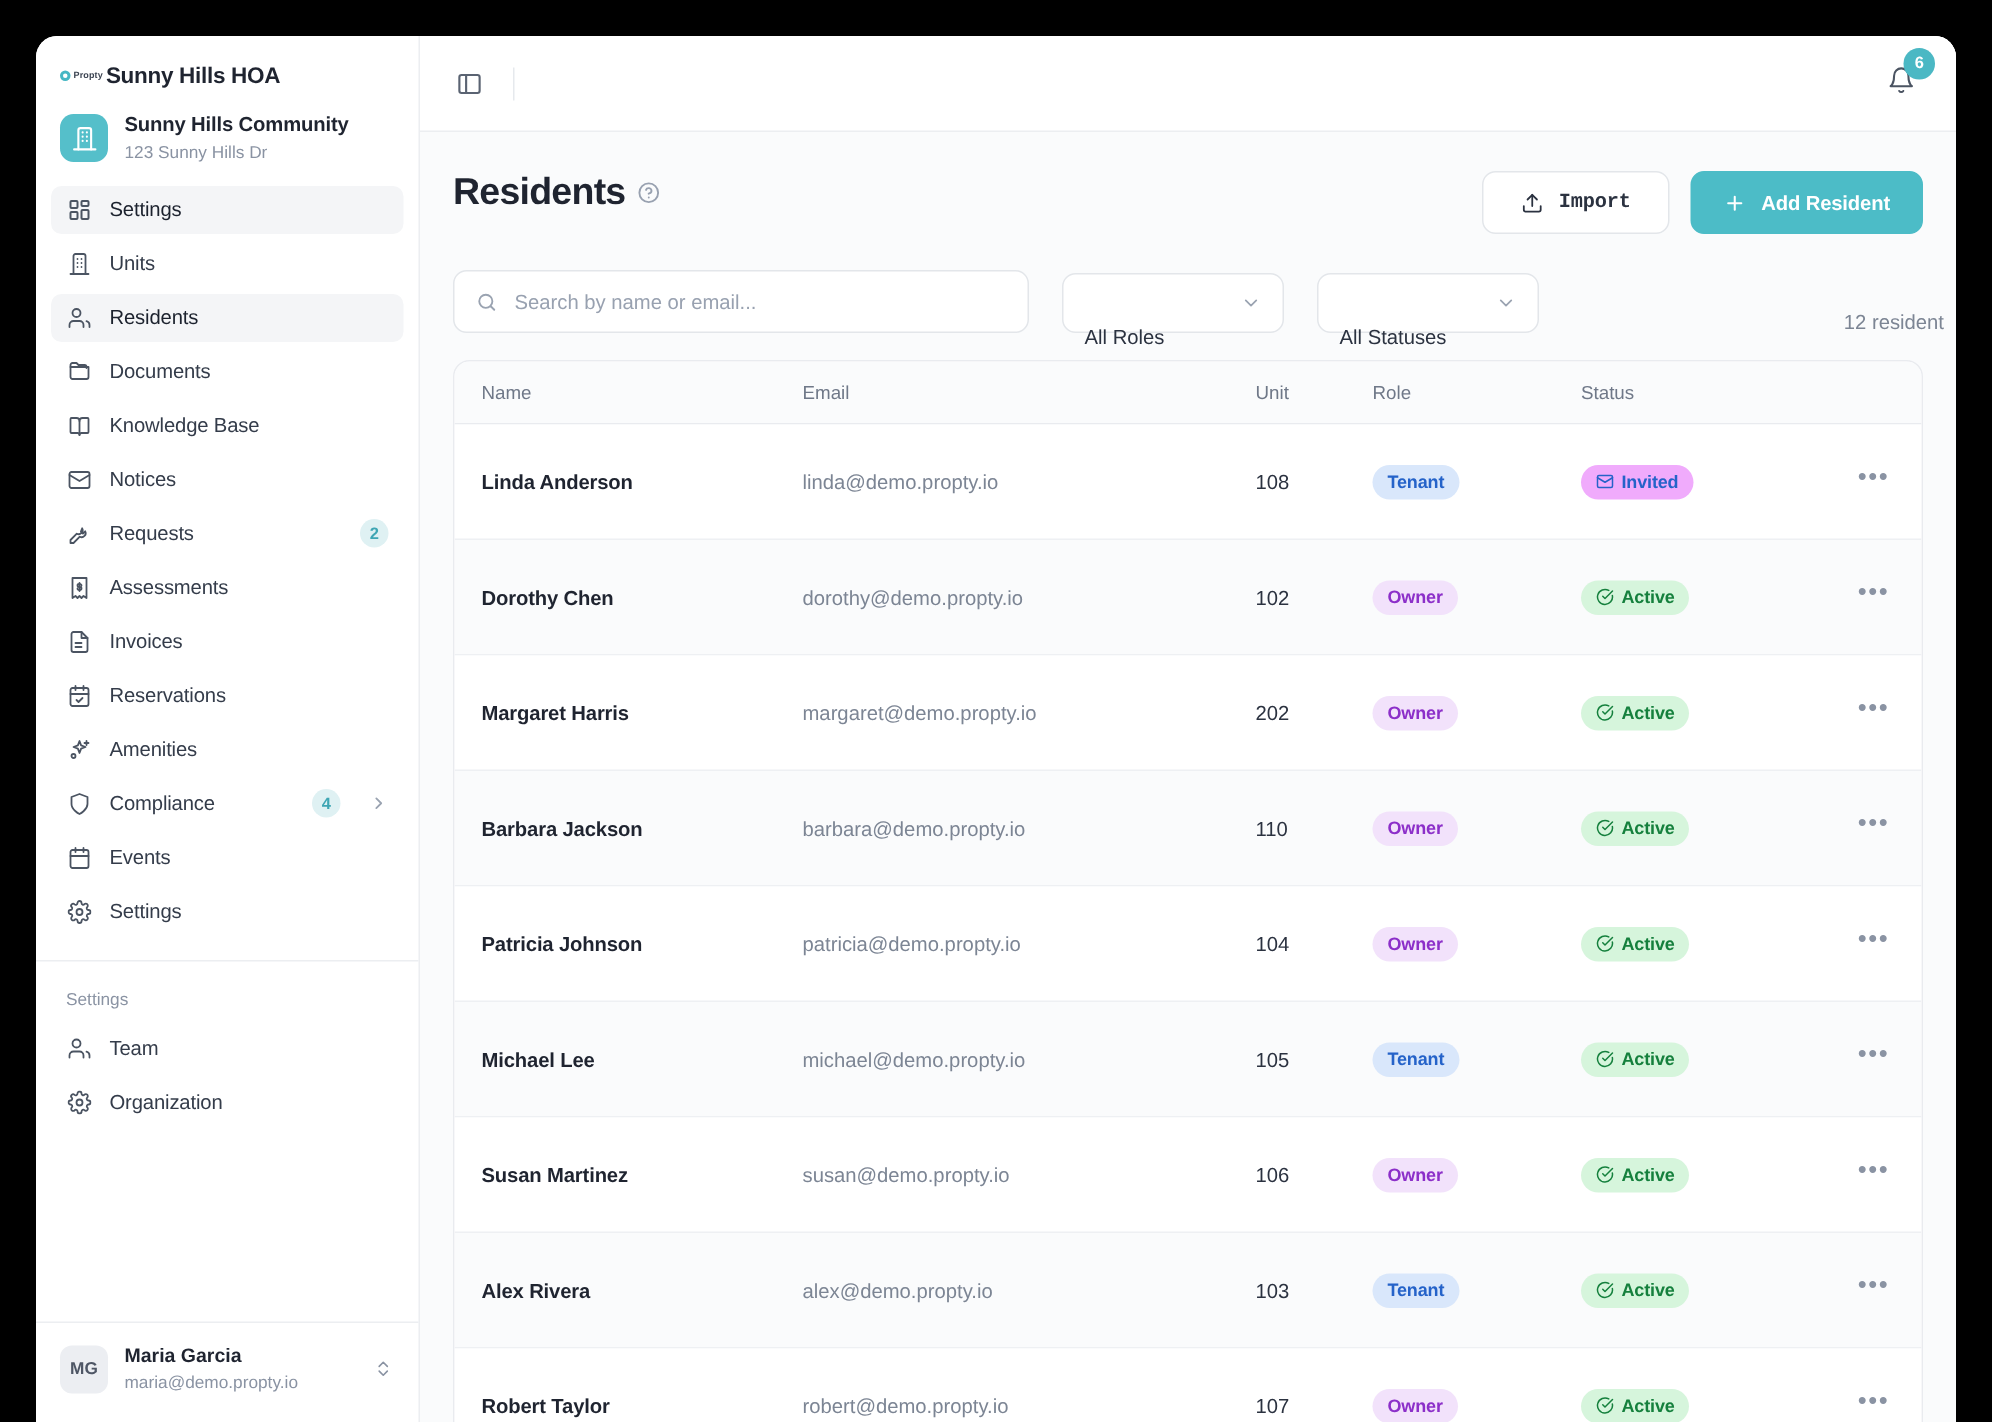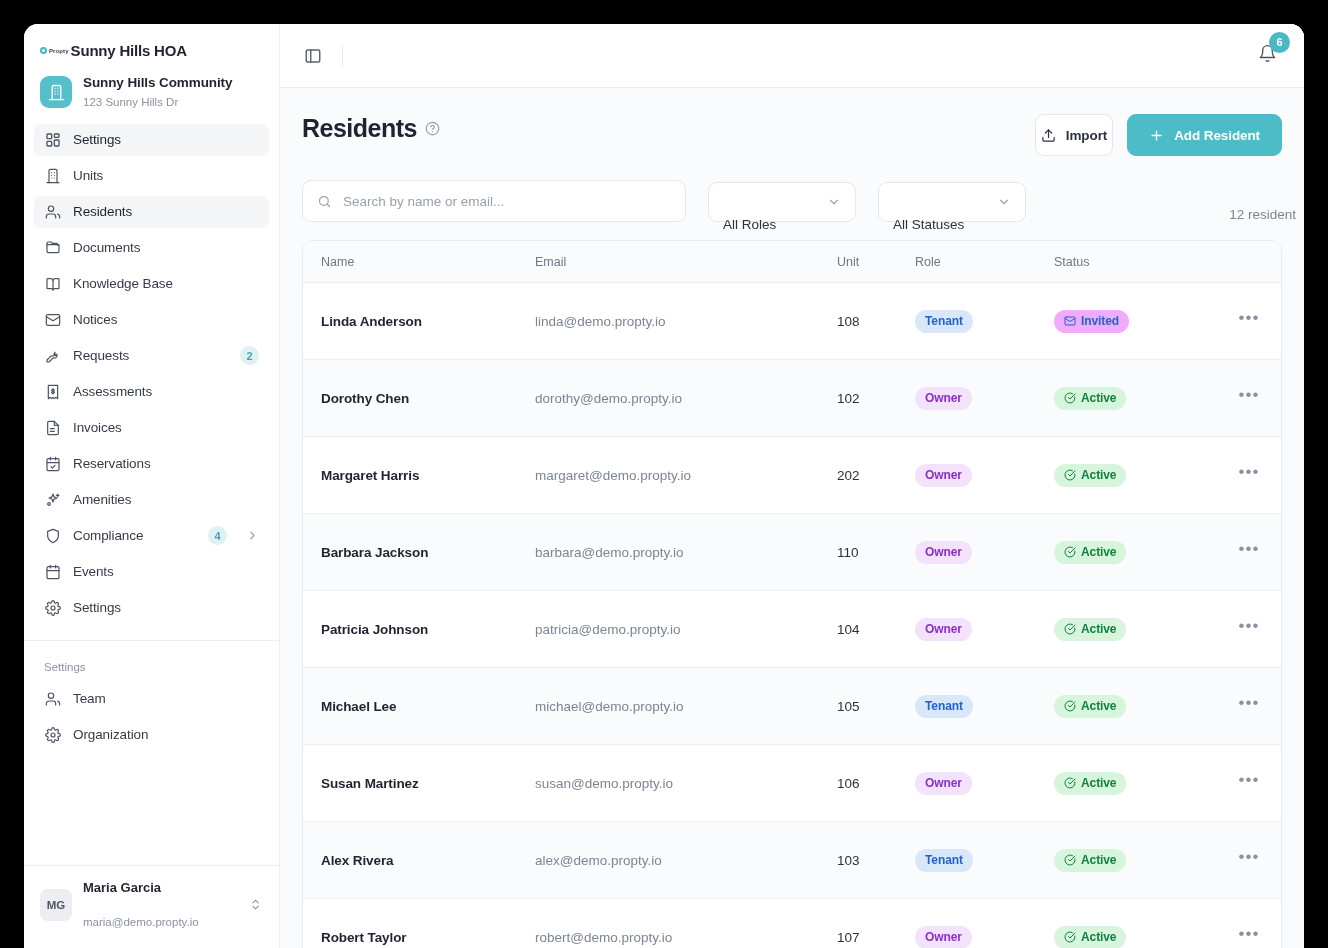--- a/index.html
+++ b/index.html
@@ -114,21 +114,21 @@
   .avatar {
     width: 32px; height: 32px; border-radius: 8px;
     background: #eceef2; color: #4e5665;
     font-size: 11.5px; font-weight: bold;
     display: flex; align-items: center; justify-content: center;
     flex: 0 0 32px;
     text-align: center;
   }
   .user-text { flex: 1 1 auto; min-width: 0; }
   .user-name { font-size: 13px; font-weight: bold; color: #1f2430; line-height: 1.25; }
-  .user-email { font-size: 11.5px; color: #8a93a3; line-height: 1.3; margin-top: 19px; }
+  .user-email { font-size: 11.5px; color: #8a93a3; line-height: 1.3; margin-top: 3px; }
   .user-caret { color: #8a93a3; width: 14px; height: 14px; display:flex; align-items:center;}
 
   
   .main {
     flex: 1 1 auto; height: 100%;
     background: #fafbfc;
     display: flex; flex-direction: column;
     min-width: 0;
   }
   .topbar {
@@ -177,22 +177,22 @@
   .help-icon { color: #98a1b0; display:flex; align-items:center; }
 
   .head-actions { display: flex; align-items: center; gap: 14px; }
   .btn {
     height: 42px; border-radius: 9px;
     display: inline-flex; align-items: center; gap: 10px;
     font-size: 13.5px; font-weight: bold; cursor: pointer;
     letter-spacing: -.1px;
   }
   .btn-secondary {
-    padding: 0 5px;
-    background: #ffffff; border: 1px solid #e3e6ea; color: #2b3240;
+    padding: 0 25px;
+    background: #ffffff; border: 1px solid #e3e6ea; color: #2b3240; font-family: Liberation Mono, monospace;
   }
   .btn-primary {
     padding: 0 21px;
     background: #4cbcc7; border: 1px solid #4cbcc7; color: #ffffff;
   }
 
   .filters {
     display: flex; align-items: flex-end; gap: 22px;
     margin-bottom: 18px;
   }

